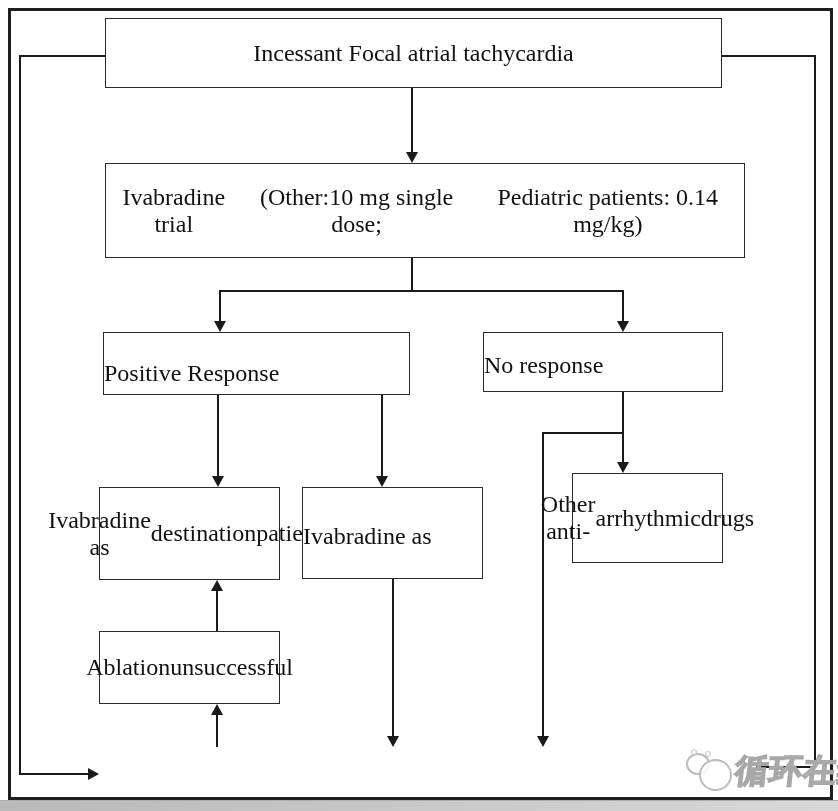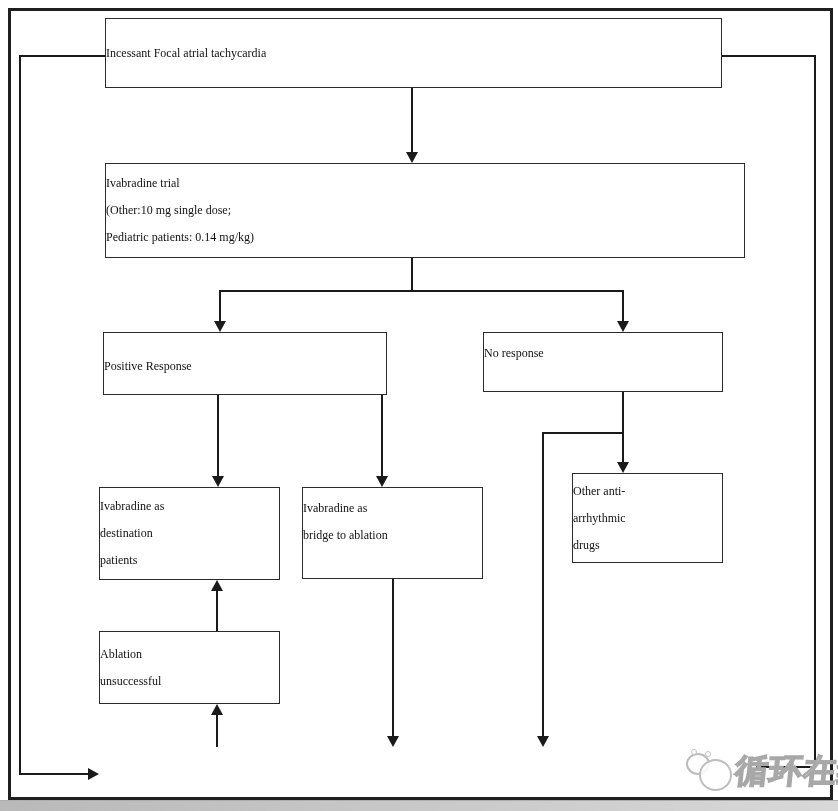--- a/index.html
+++ b/index.html
@@ -12,22 +12,22 @@
   #canvas{
     position:relative;width:838px;height:811px;background:#fff;overflow:hidden;
     font-family:"Liberation Serif","DejaVu Serif",serif;color:#111;
   }
   .outer-border{
     position:absolute;left:8px;top:8px;width:825px;height:792px;
     border:3px solid #1f1f1f;box-sizing:border-box;
   }
   .box{
     position:absolute;background:#fff;border:1.6px solid var(--box-border);
-    box-sizing:border-box;display:flex;flex-direction:column;align-items:flex-start;
-    justify-content:center;text-align:center;font-size:12px;line-height:27px;
+    box-sizing:border-box;display:flex;align-items:center;
+    justify-content:center;text-align:center;font-size:24px;line-height:27px;
     z-index:2;
   }
   .box.top-align{justify-content:flex-start;}
   .h,.v{position:absolute;background:var(--line);z-index:1;}
   .h{height:2px;} .v{width:2px;}
   .ah{position:absolute;width:0;height:0;z-index:1;}
   .ah.down{border-left:6px solid transparent;border-right:6px solid transparent;border-top:11px solid var(--line);}
   .ah.up{border-left:6px solid transparent;border-right:6px solid transparent;border-bottom:11px solid var(--line);}
   .ah.right{border-top:6px solid transparent;border-bottom:6px solid transparent;border-left:11px solid var(--line);}
   .watermark{position:absolute;left:683px;top:748px;z-index:5;display:flex;align-items:center;}
@@ -62,37 +62,36 @@
   <div class="box" style="left:105px;top:18px;width:617px;height:70px">
     <div>Incessant Focal atrial tachycardia</div>
   </div>
 
   <div class="box" style="left:105px;top:163px;width:640px;height:95px">
     <div>Ivabradine trial</div>
     <div>(Other:10 mg single dose;</div>
     <div>Pediatric patients: 0.14 mg/kg)</div>
   </div>
 
-  <div class="box top-align" style="left:103px;top:332px;width:284px;height:63px;padding-top:20px">
+  <div class="box top-align" style="left:103px;top:332px;width:307px;height:63px;padding-top:20px">
     <div>Positive Response</div>
   </div>
 
   <div class="box top-align" style="left:483px;top:332px;width:240px;height:60px;padding-top:7px">
     <div>No response</div>
   </div>
 
   <div class="box" style="left:99px;top:487px;width:181px;height:93px">
     <div>Ivabradine as</div>
     <div>destination</div>
     <div>patients</div>
   </div>
 
   <div class="box top-align" style="left:302px;top:487px;width:181px;height:92px;padding-top:7px">
     <div>Ivabradine as</div>
-    <div>bridge to ablation</div>
   </div>
 
   <div class="box" style="left:572px;top:473px;width:151px;height:90px">
     <div>Other anti-</div>
     <div>arrhythmic</div>
     <div>drugs</div>
   </div>
 
   <div class="box" style="left:99px;top:631px;width:181px;height:73px">
     <div>Ablation</div>

